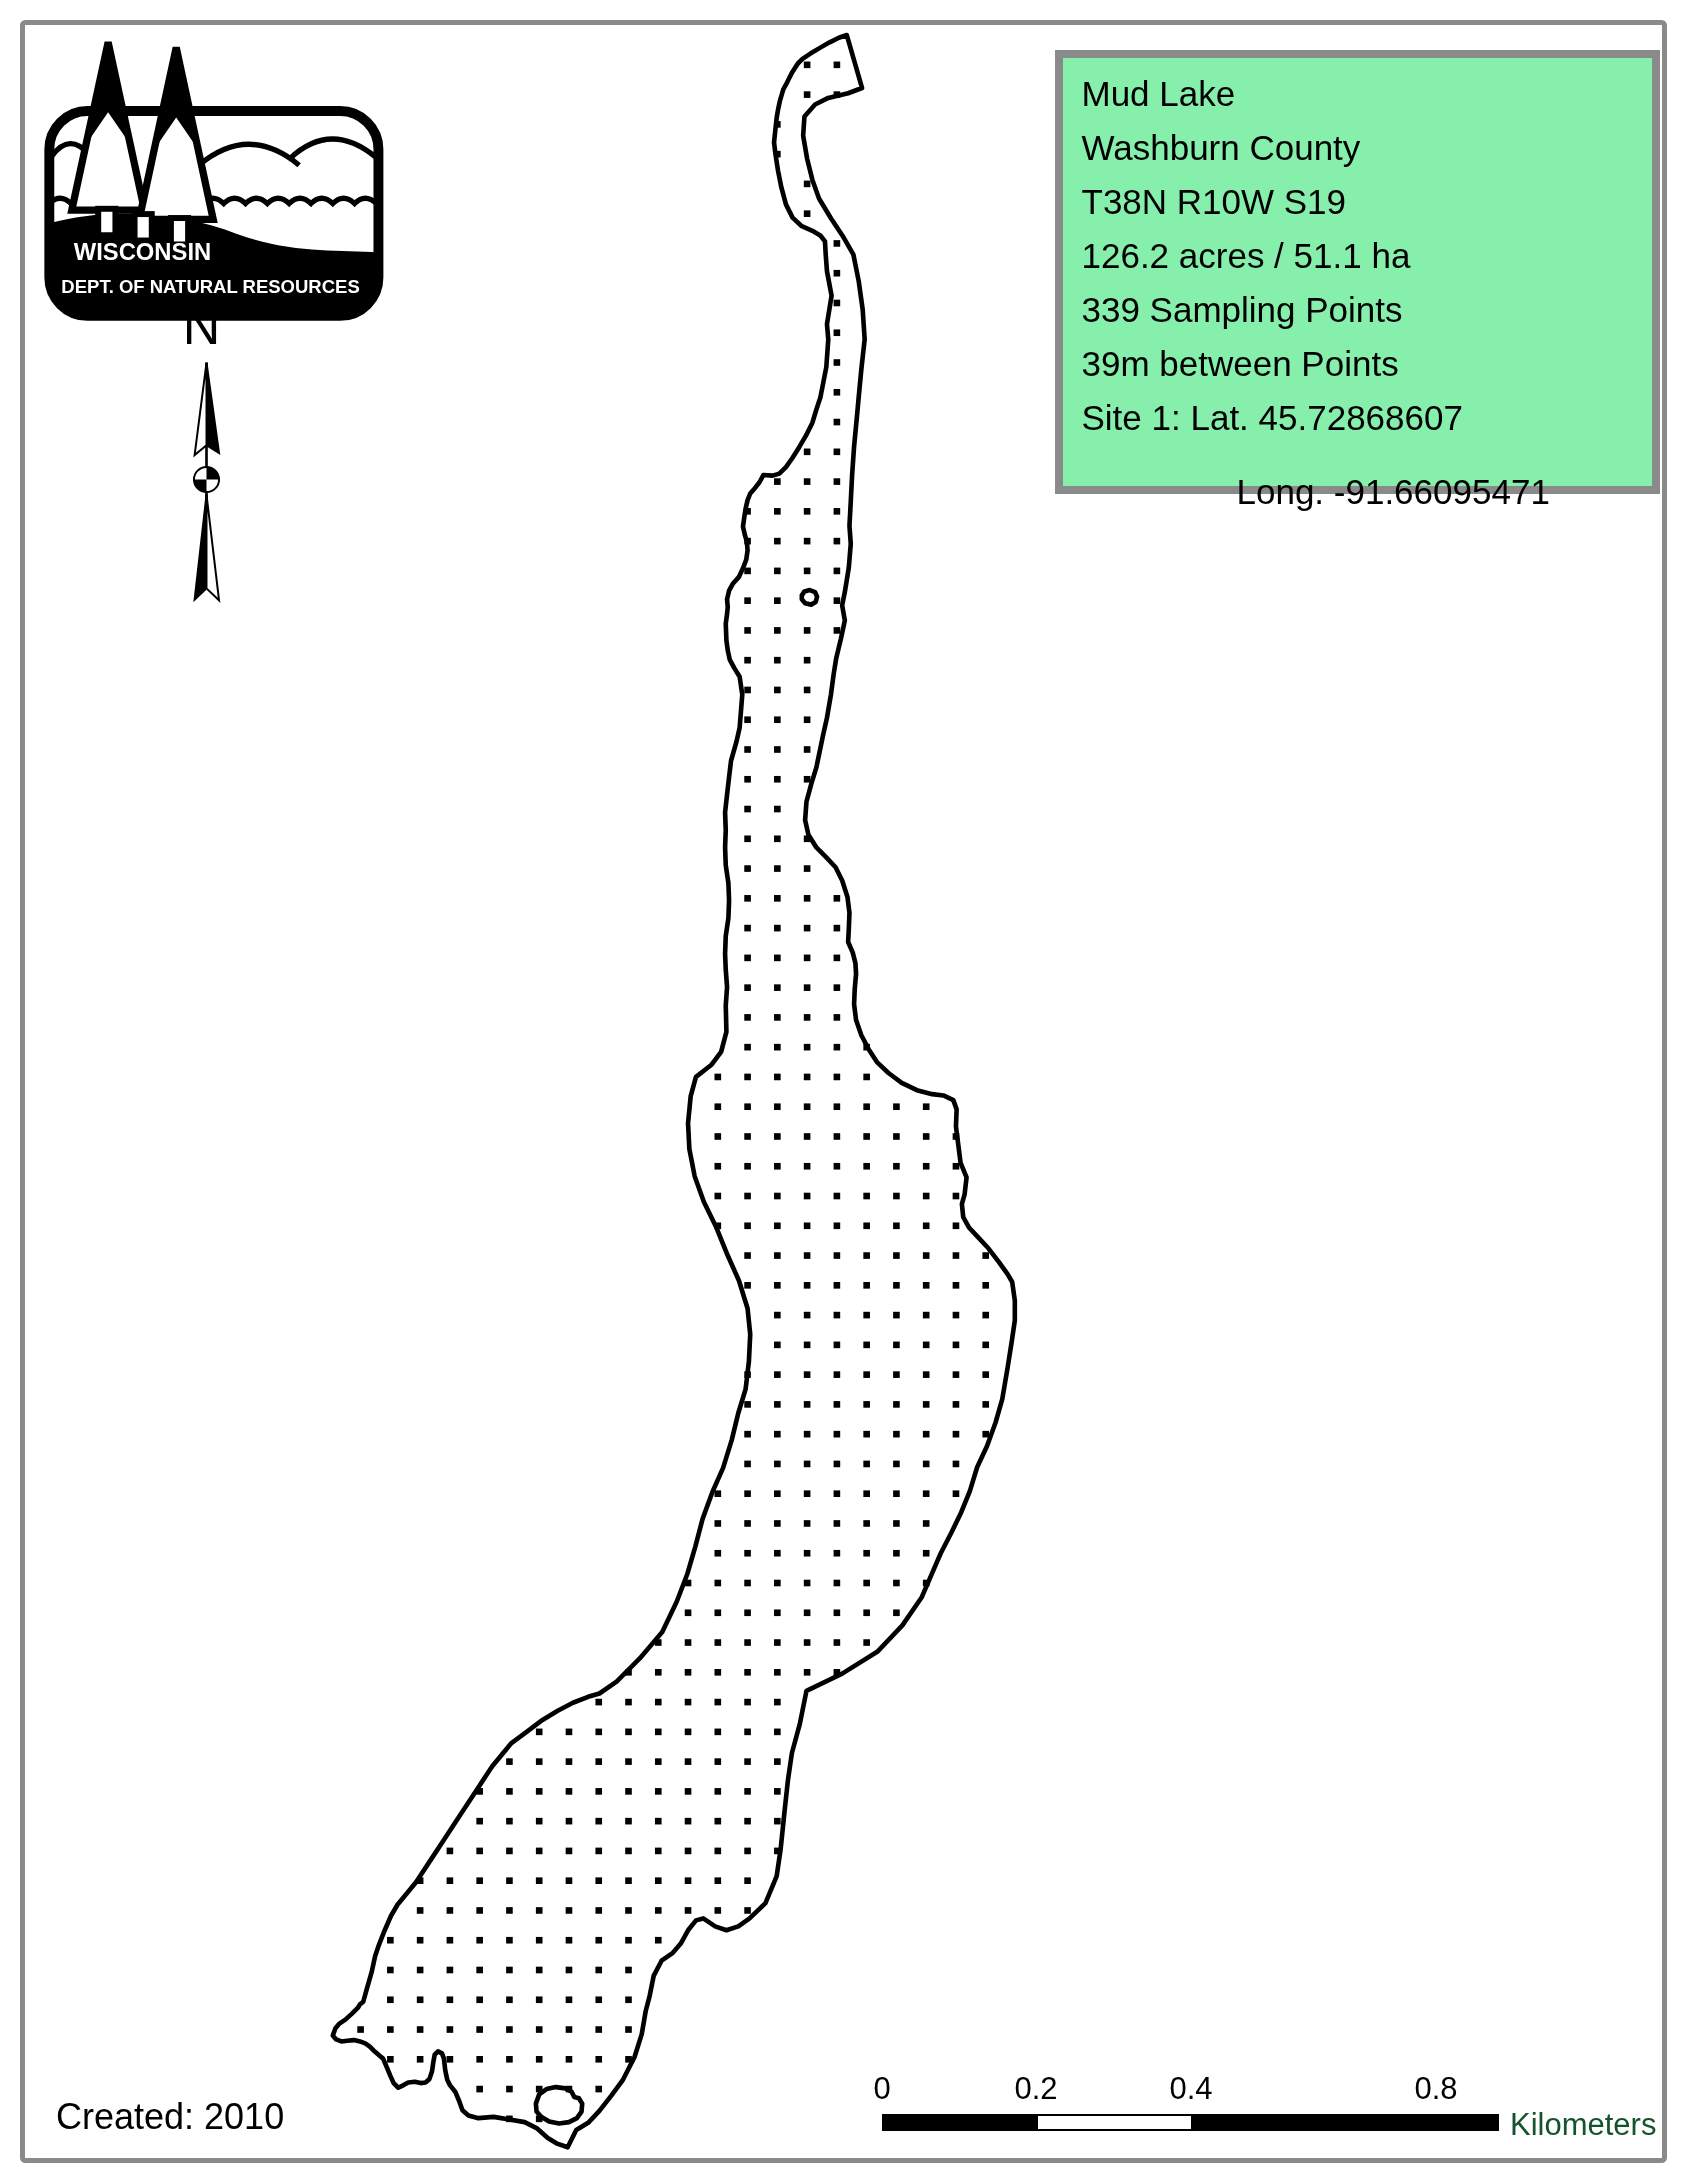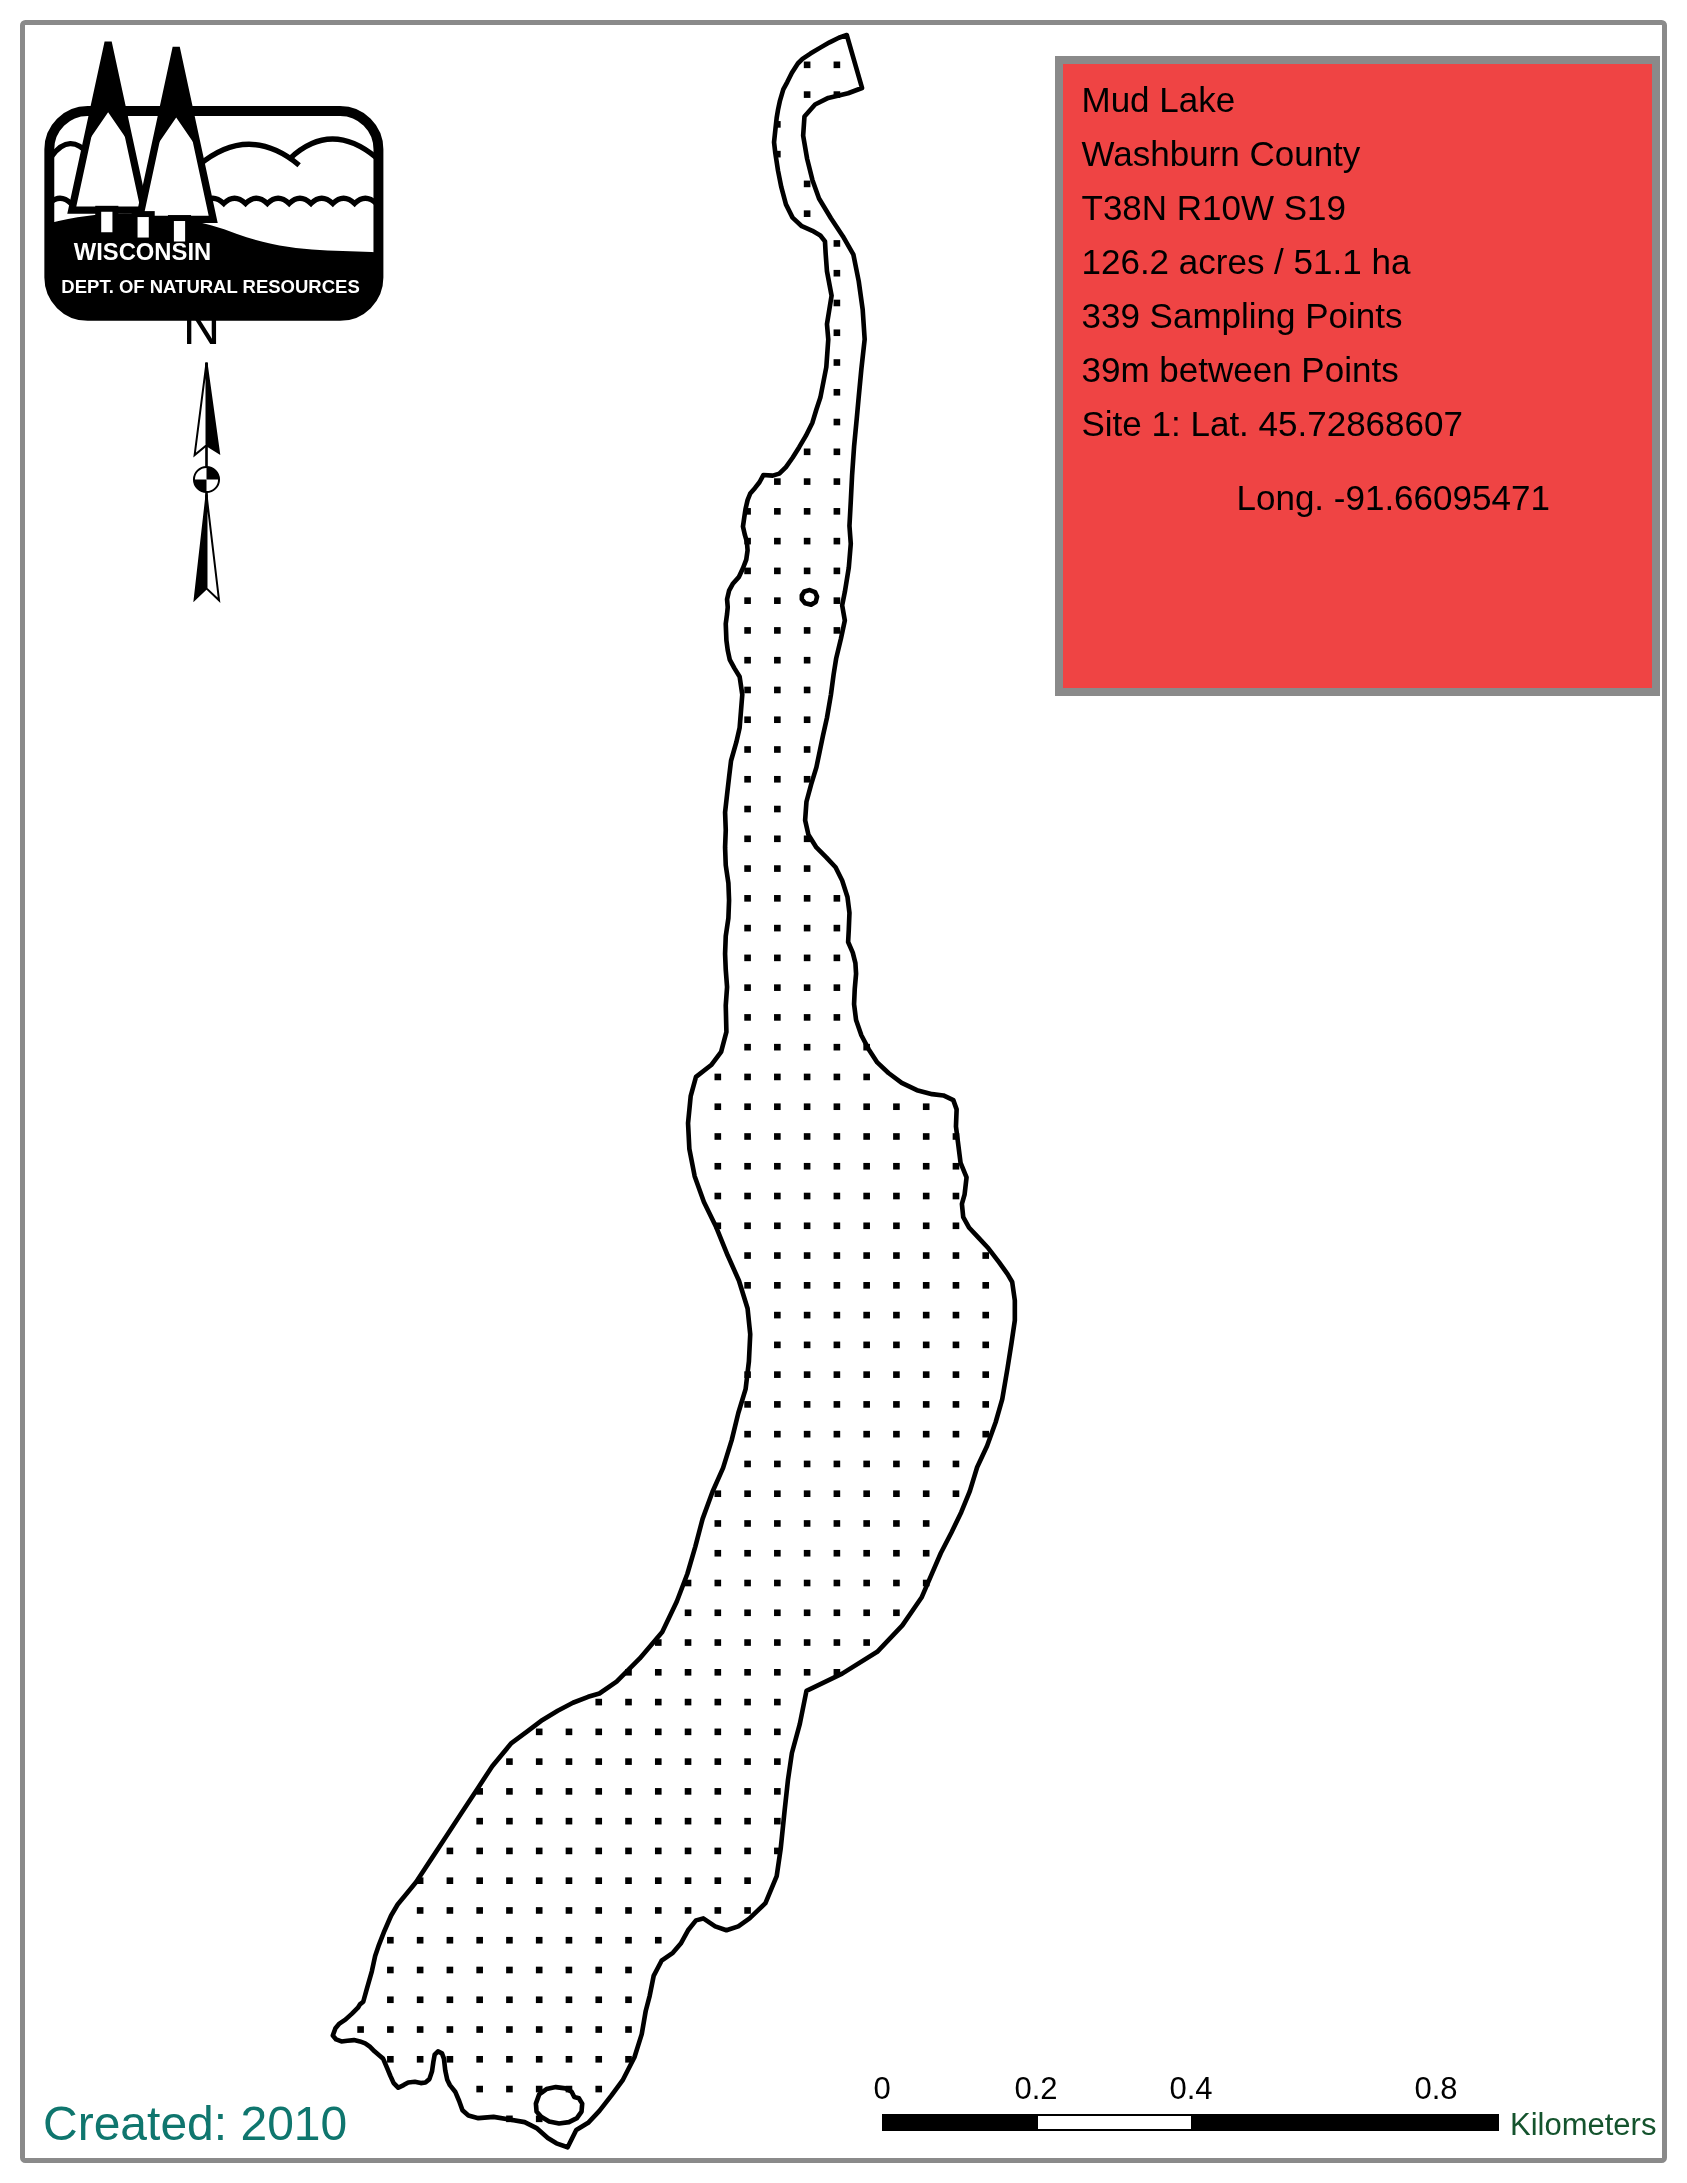--- a/index.html
+++ b/index.html
@@ -15,31 +15,31 @@
     border:5.3px solid #8a8a8a;border-radius:5.3px;
   }
   .lake-svg{position:absolute;left:0;top:0;width:1687px;height:2183px;}
   .logo-svg{position:absolute;left:40px;top:33px;width:357px;height:304px;}
   .north-label{
     position:absolute;left:165px;top:296px;width:73px;
     font-size:52px;color:#000;text-align:center;
   }
   .north-svg{position:absolute;left:155px;top:347px;width:103px;height:265px;}
   .info-box{
-    position:absolute;left:1055px;top:56px;width:605px;height:640px;
-    border:8px solid #8a8a8a;background:#ef4444;box-sizing:border-box;
+    position:absolute;left:1055px;top:50px;width:605px;height:444px;
+    border:8px solid #8a8a8a;background:#86efac;box-sizing:border-box;
     padding:9.3px 0 0 18.5px;
   }
   .info-line{
     font-size:35px;line-height:54px;color:#000;white-space:nowrap;
   }
   .info-line.indent{padding-left:155px;margin-top:20px;}
   .created{
-    position:absolute;left:43px;top:2096px;
-    font-size:48px;color:#0f766e;
+    position:absolute;left:56px;top:2096px;
+    font-size:36px;color:#000000;
   }
   .scalebar-seg{position:absolute;height:17px;box-sizing:border-box;top:2114px;}
   .seg-black{background:#000;border:2px solid #000;}
   .seg-white{background:#fff;border:2px solid #000;}
   .scale-tick{
     position:absolute;top:2071px;transform:translateX(-50%);
     font-size:31px;color:#000;
   }
   .scale-unit{
     position:absolute;left:1510px;top:2107px;

